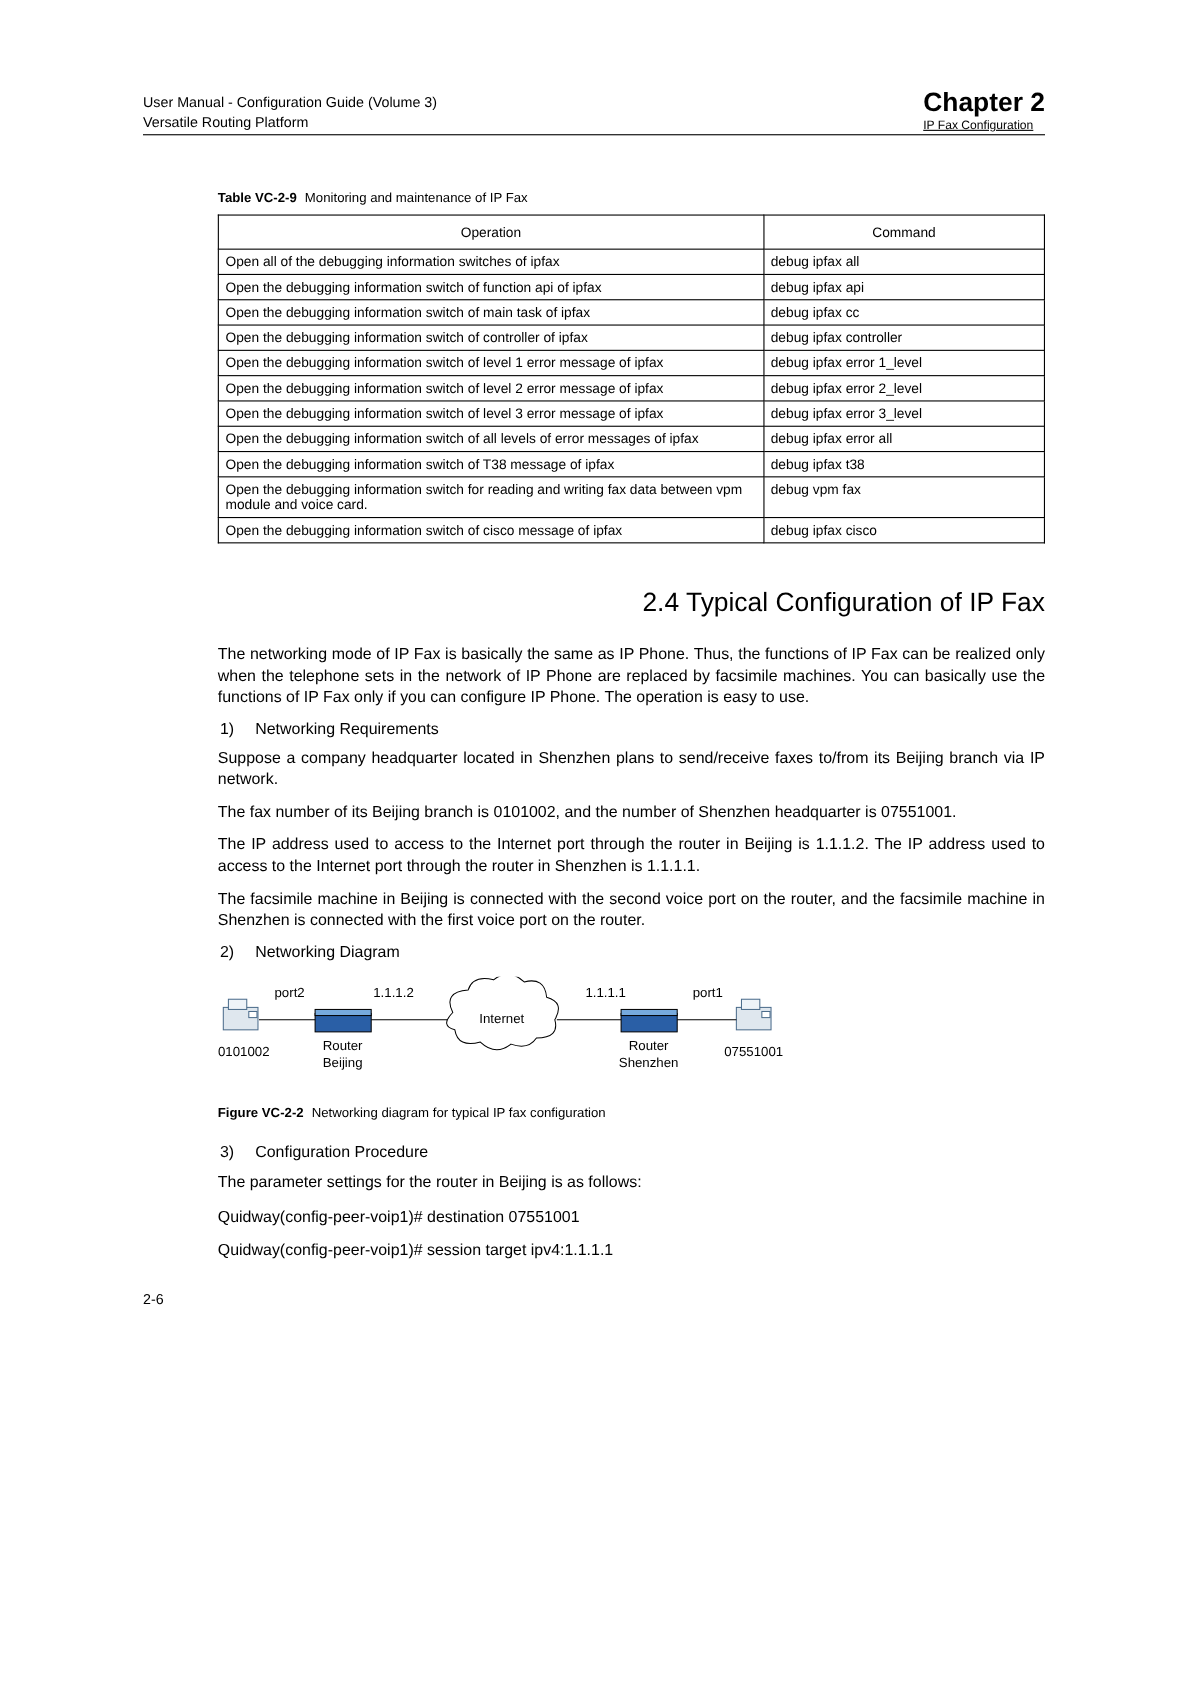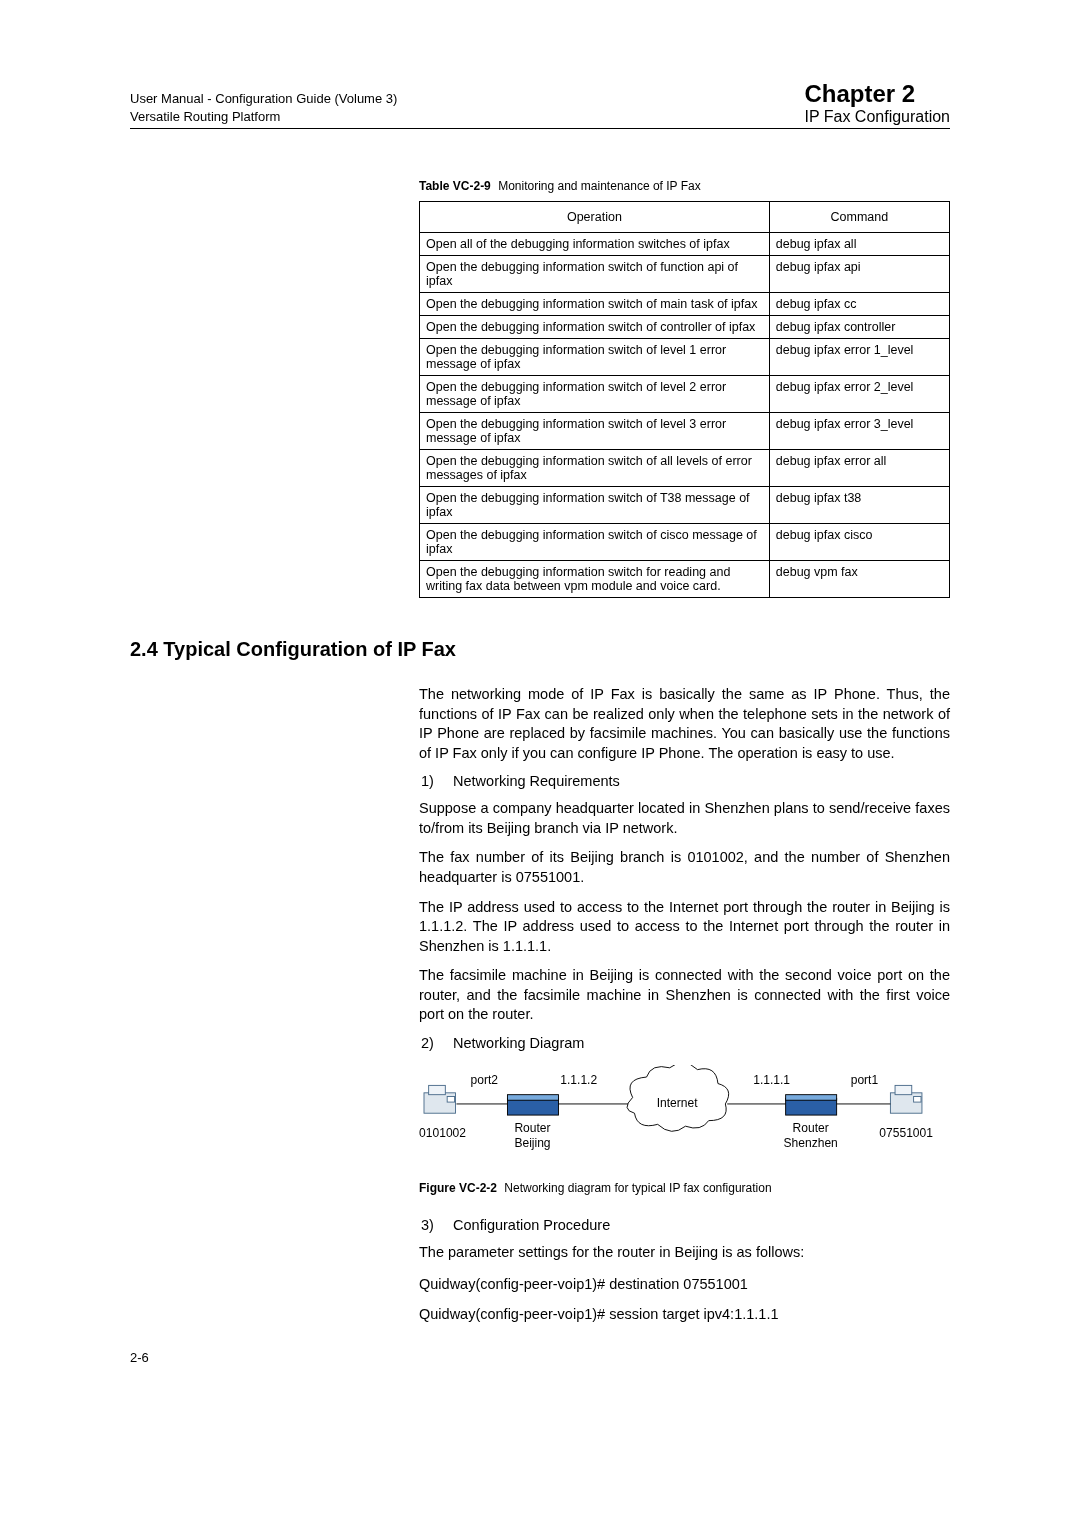--- a/index.html
+++ b/index.html
@@ -27,24 +27,25 @@
     line-height: 1.4;
   }
   .hdr-right {
     text-align: left;
   }
   .hdr-right .chap {
     font-size: 24px;
     font-weight: bold;
   }
   .hdr-right .subtitle {
-    font-size: 16px;
+    font-size: 11px;
+    text-decoration: underline;
   }
   .content {
-    width: 531px;
+    width: 752px;
     margin-left: auto;
     margin-right: 0;
   }
   .table-caption, .fig-caption {
     font-size: 12px;
     margin: 14px 0 8px 0;
   }
   .table-caption .tc-bold, .fig-caption .fc-bold {
     font-weight: bold;
     margin-right: 4px;
@@ -61,23 +62,24 @@
     text-align: left;
     vertical-align: top;
     margin-left: 43px;
   }
   table.cmd th {
     font-weight: normal;
     text-align: center;
     padding: 8px 6px;
   }
   h2.section {
-    font-size: 20px;
-    font-weight: bold;
+    font-size: 24px;
+    font-weight: normal;
     margin: 40px 0 24px 0;
+    text-align: right;
   }
   .body-block p {
     font-size: 14.5px;
     line-height: 1.35;
     margin: 10px 0;
     text-align: justify;
   }
   .numitem {
     font-size: 14.5px;
     margin: 10px 2px;
@@ -162,26 +164,26 @@
           </tr>
         <tr>
             <td>Open the debugging information switch of all levels of error messages of ipfax</td>
             <td>debug ipfax error all</td>
           </tr>
         <tr>
             <td>Open the debugging information switch of T38 message of ipfax</td>
             <td>debug ipfax t38</td>
           </tr>
         <tr>
+            <td>Open the debugging information switch for reading and writing fax data between vpm module and voice card.</td>
+            <td>debug vpm fax</td>
+          </tr>
+        <tr>
             <td>Open the debugging information switch of cisco message of ipfax</td>
             <td>debug ipfax cisco</td>
-          </tr>
-        <tr>
-            <td>Open the debugging information switch for reading and writing fax data between vpm module and voice card.</td>
-            <td>debug vpm fax</td>
           </tr>
       </tbody>
     </table>
   </div>
 
   <h2 class="section">2.4  Typical Configuration of IP Fax</h2>
 
   <div class="content body-block">
     <p>The networking mode of IP Fax is basically the same as IP Phone. Thus, the functions of IP Fax can be realized only when the telephone sets in the network of IP Phone are replaced by facsimile machines. You can basically use the functions of IP Fax only if you can configure IP Phone. The operation is easy to use.</p>
 

